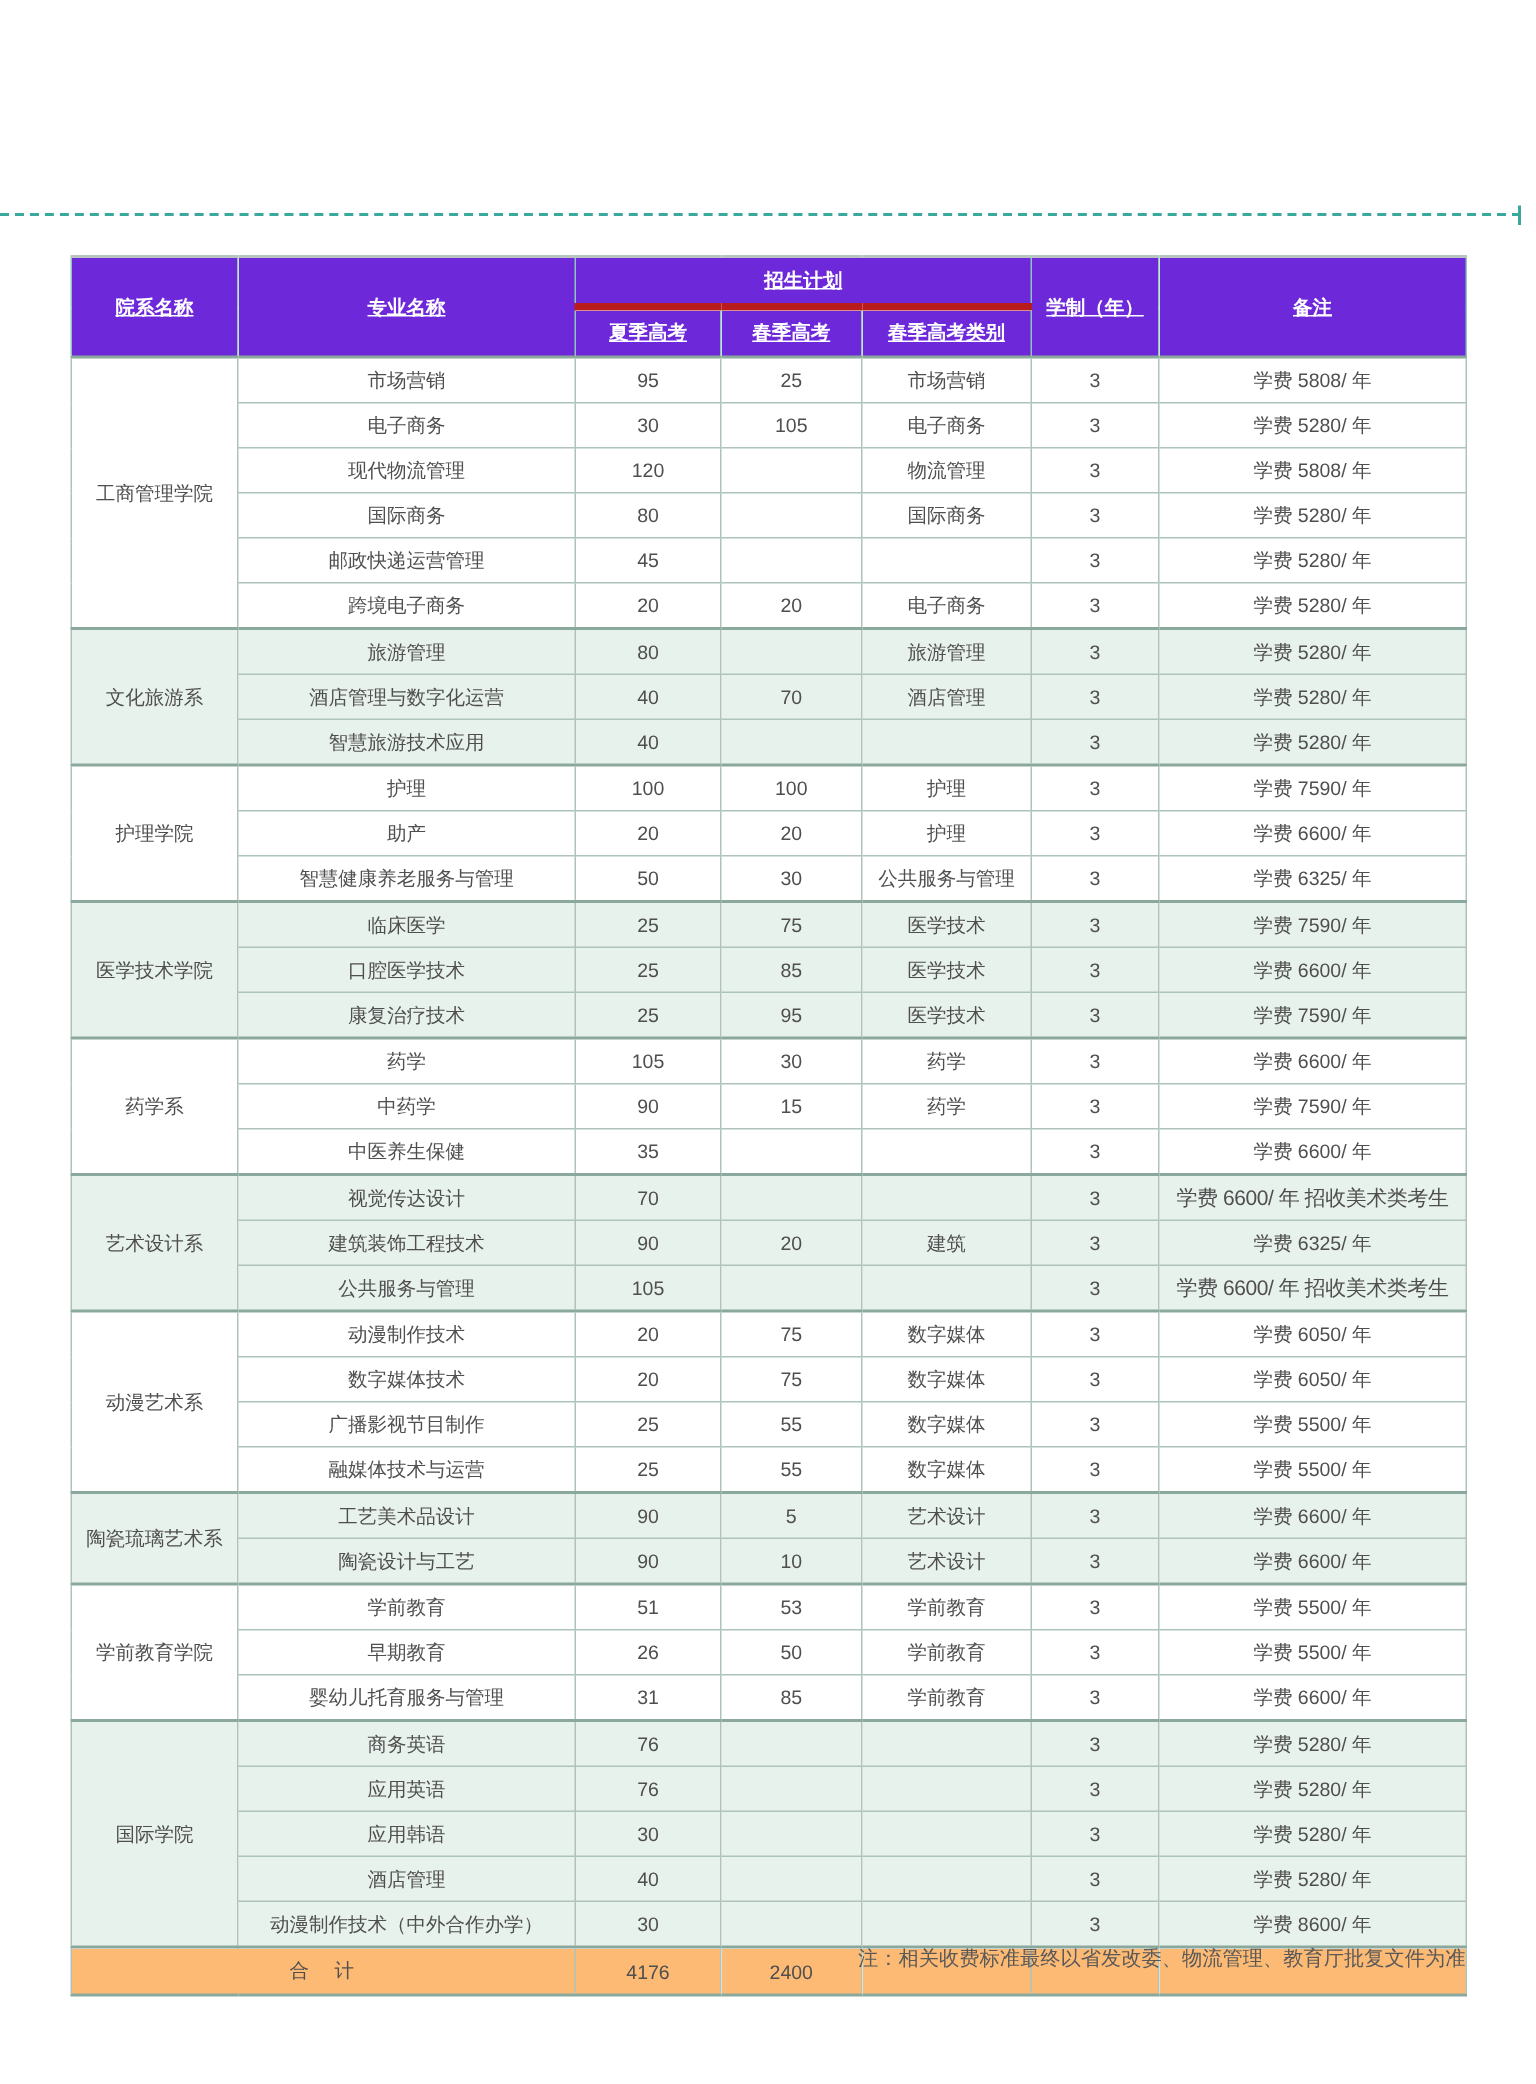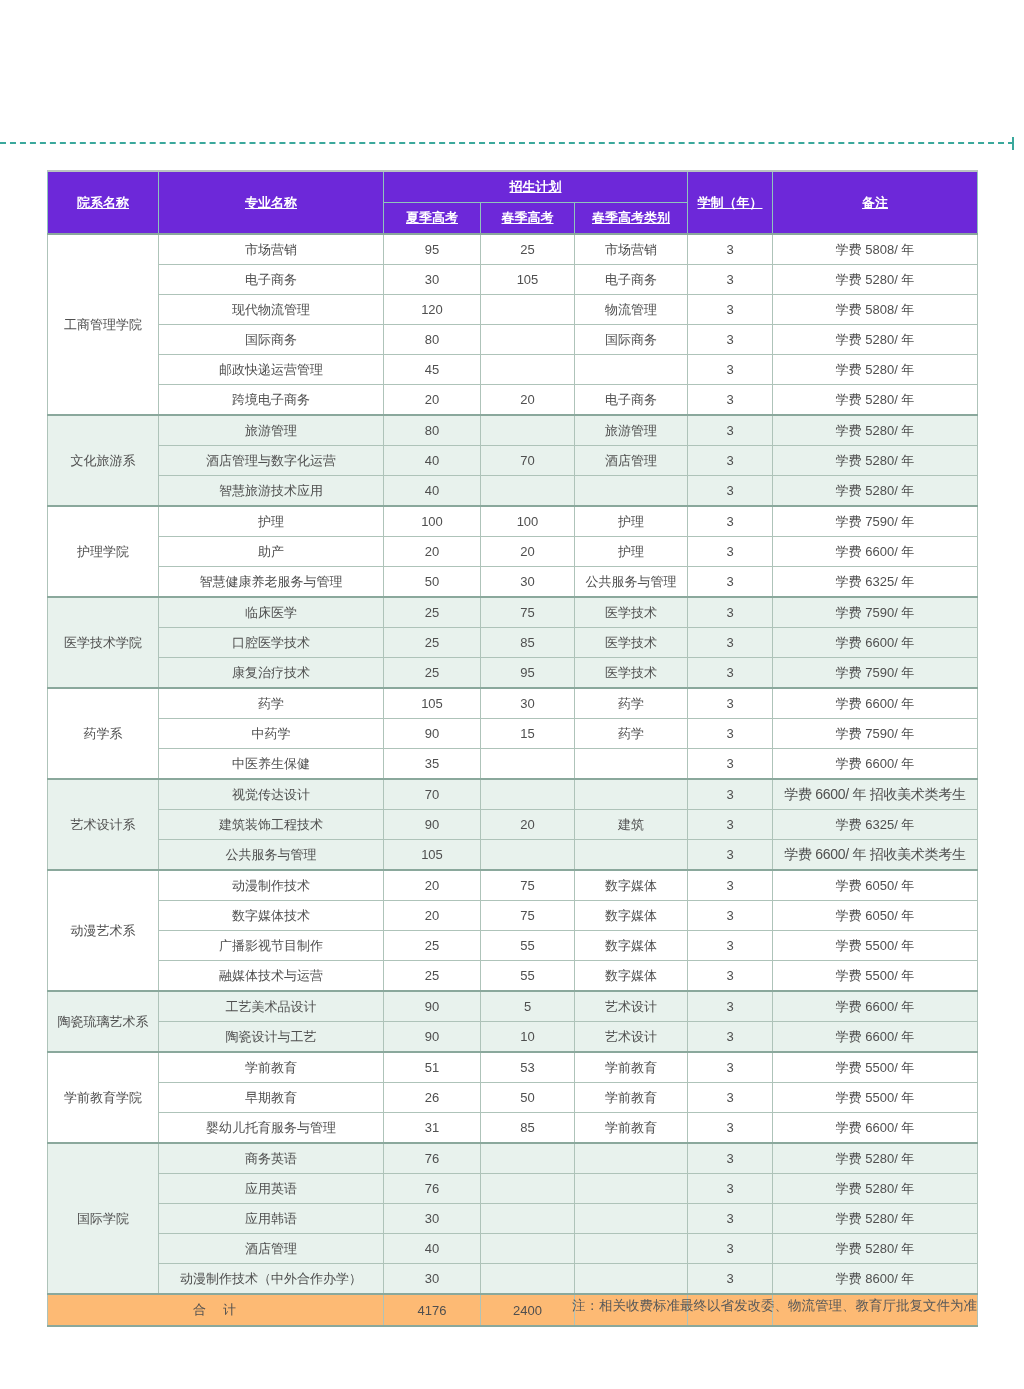--- a/index.html
+++ b/index.html
@@ -31,21 +31,21 @@
     text-align:center;vertical-align:middle;
     padding:0 2px;
     overflow:hidden;white-space:nowrap;
   }
   thead th{
     background:#6d28d9;color:#ffffff;font-weight:bold;font-size:13px;
     border:1px solid #8fc4bb;border-top:2px solid #b9c3c0;
     height:30px;
     text-decoration:underline;
   }
-  thead tr.sub th{border-top:1px solid #b91c1c;}
+  thead tr.sub th{border-top:5px solid #b91c1c;}
   tbody td{height:29px;}
   tbody tr.alt td{background:#e8f2ed;}
   tbody tr.section-start td{border-top:2px solid #8aa89c;}
   td.dept{font-size:13px;}
   td.note-cell{padding:0 1px;}
   td.note-cell.small{font-size:14px;letter-spacing:-0.3px;}
   tr.total-row td{height:30px;border-bottom:2px solid #8aa89c;background:#fdba74;}
   tr.total-row td.total-label{letter-spacing:2px;}
   table{border-left:1px solid #9db5ab;border-right:1px solid #9db5ab;}
   

